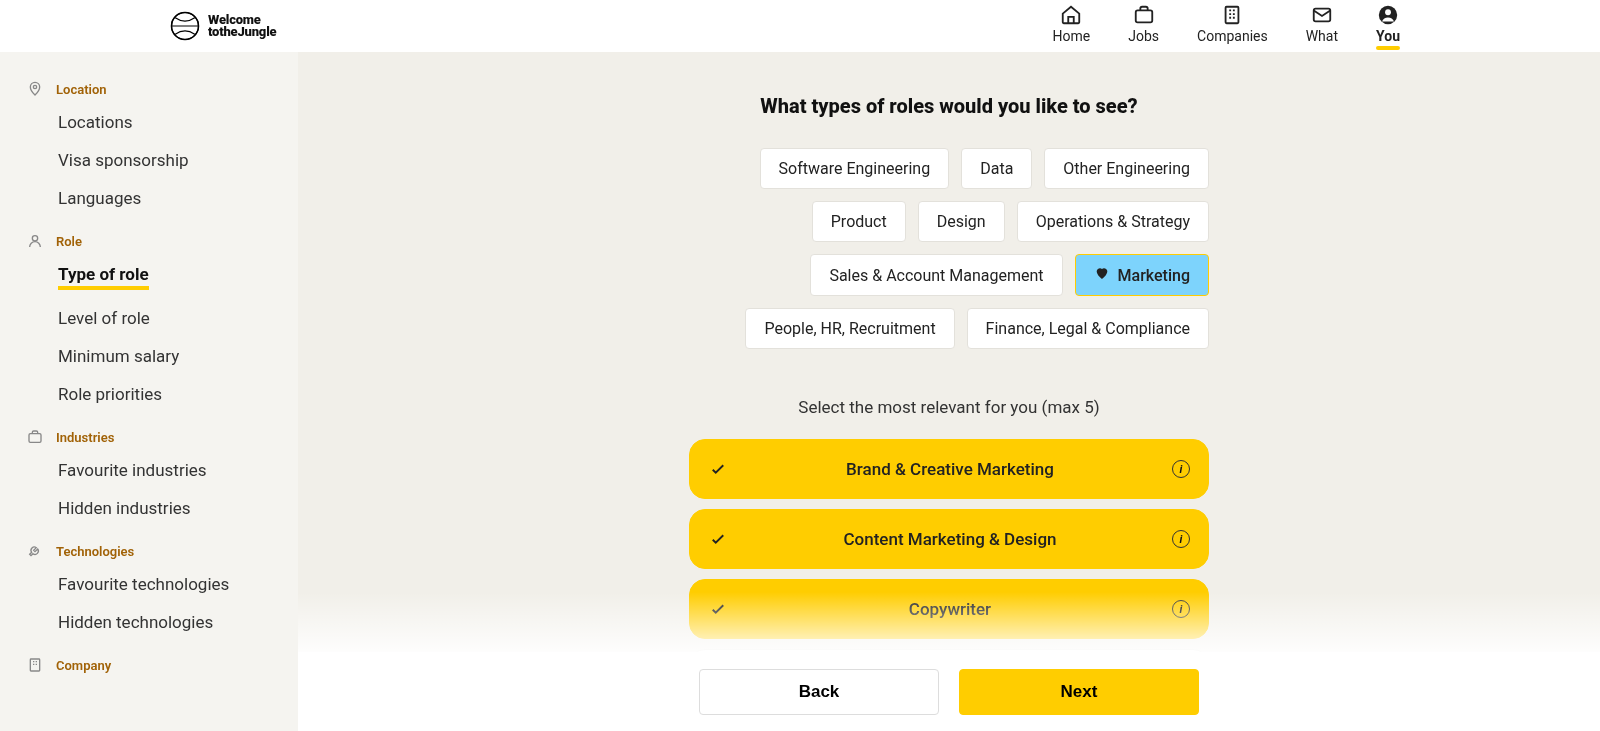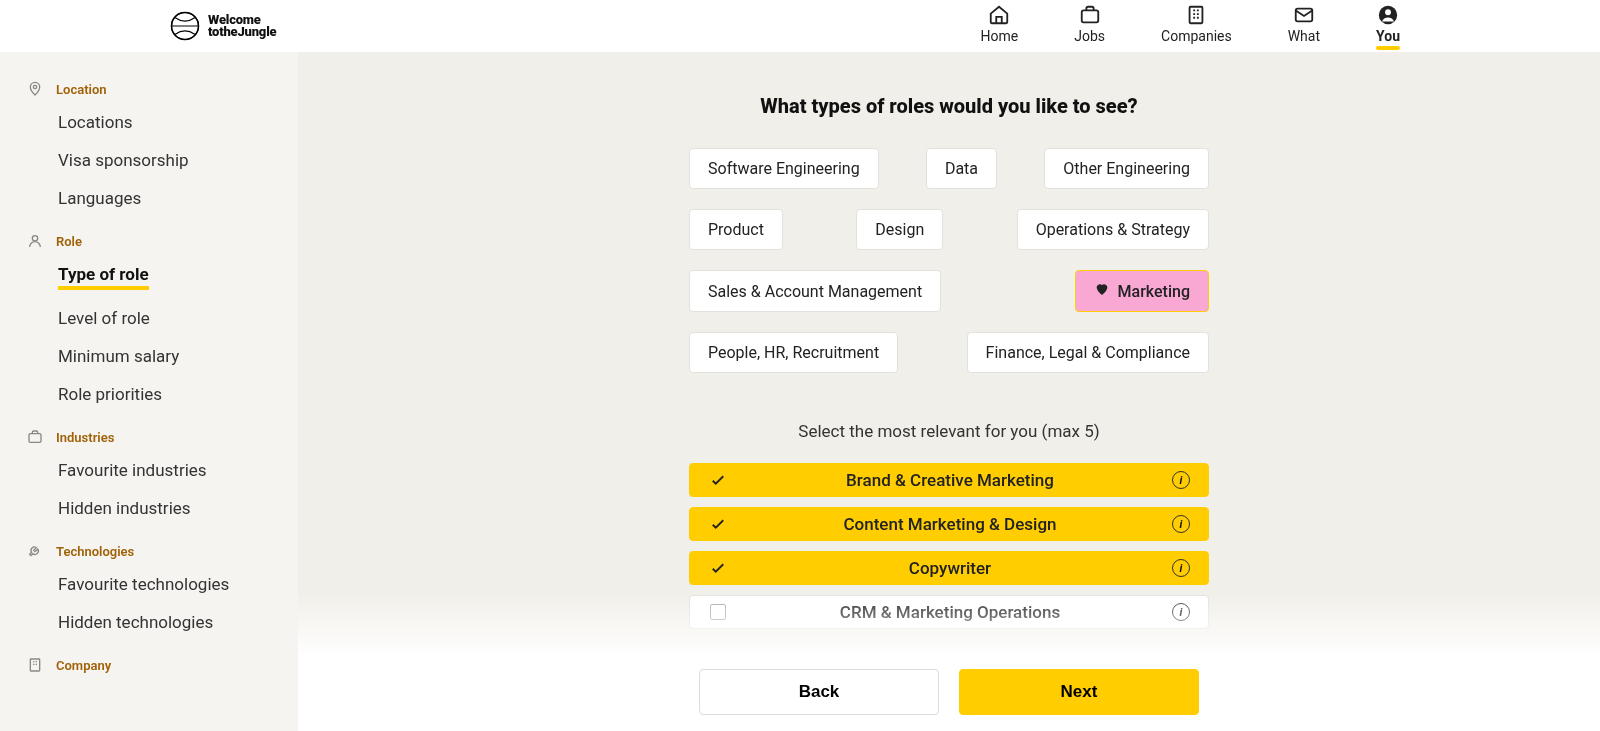--- a/index.html
+++ b/index.html
@@ -1,47 +1,47 @@
 <!DOCTYPE html>
 <html><head>
 <meta charset="utf-8">
 <style>
   * { box-sizing: border-box; margin: 0; padding: 0; }
   body { font-family: -apple-system, BlinkMacSystemFont, "Segoe UI", Roboto, Arial, sans-serif; background: #fff; color: #111; width: 1600px; height: 731px; overflow: hidden; }
   .header { display: flex; align-items: center; justify-content: space-between; padding: 8px 200px 8px 170px; height: 52px; border-bottom: 0; }
   .logo { display: flex; align-items: center; gap: 8px; }
   .logo svg { flex-shrink: 0; }
   .logo-text { font-weight: 900; font-size: 13px; line-height: 0.95; letter-spacing: -0.2px; }
-  .nav { display: flex; gap: 56px; align-items: flex-start; }
+  .nav { display: flex; gap: 38px; align-items: flex-start; }
   .nav-item { display: flex; flex-direction: column; align-items: center; gap: 2px; cursor: pointer; position: relative; padding-bottom: 4px; }
   .nav-item .ico { width: 22px; height: 22px; display: flex; align-items: center; justify-content: center; }
   .nav-item .lbl { font-size: 14px; color: #222; }
   .nav-item.active .lbl { font-weight: 700; }
   .nav-item.active::after { content: ""; position: absolute; bottom: -2px; left: 0; right: 0; height: 4px; background: #ffcd00; border-radius: 2px; }
   .shell { display: flex; height: calc(731px - 52px); }
   .sidebar { width: 298px; background: #f5f4f0; padding: 28px 24px 28px 26px; overflow-y: auto; position: relative; }
   .sidebar::-webkit-scrollbar { width: 14px; }
   .sidebar::-webkit-scrollbar-track { background: #ecebe6; }
   .sidebar::-webkit-scrollbar-thumb { background: #bdbbb3; border-radius: 2px; }
   .section { margin-bottom: 24px; }
   .section-head { display: flex; align-items: center; gap: 12px; color: #666; margin-bottom: 14px; }
   .section-head .ico { width: 18px; height: 18px; display: flex; align-items: center; justify-content: center; color: #888; }
   .section-title { font-size: 13px; font-weight: 600; color: #a16207; }
   .section-items { padding-left: 32px; display: flex; flex-direction: column; gap: 18px; }
   .sidebar-item { font-size: 17px; color: #333; cursor: pointer; display: inline-block; width: fit-content; }
   .sidebar-item.active { font-weight: 700; color: #111; border-bottom: 4px solid #ffcd00; padding-bottom: 2px; }
   .main { flex: 1; background: #f1efe9; position: relative; display: flex; flex-direction: column; }
   .content { flex: 1; overflow-y: auto; padding: 42px 40px 0 40px; }
   .heading { font-size: 20px; font-weight: 800; text-align: center; margin-bottom: 30px; color: #111; }
-  .chips { display: flex; flex-wrap: wrap; gap: 20px; justify-content: space-between; max-width: 520px; margin: 0 auto 48px auto; }
+  .chips { display: flex; flex-wrap: wrap; gap: 12px; justify-content: flex-end; max-width: 520px; margin: 0 auto 48px auto; }
   .chip { background: #fff; border: 1px solid #e3e1db; border-radius: 4px; padding: 10px 18px; font-size: 16px; cursor: pointer; color: #222; display: flex; align-items: center; gap: 8px; }
-  .chip.selected { background: #f9a8d4; border-color: #ffcd00; font-weight: 500; }
+  .chip.selected { background: #7dd3fc; border-color: #ffcd00; font-weight: 500; }
   .sub-instr { text-align: center; font-size: 17px; color: #333; margin-bottom: 22px; }
   .opts { max-width: 520px; margin: 0 auto; display: flex; flex-direction: column; gap: 10px; }
-  .opt { background: #fff; border: 1px solid #e3e1db; border-radius: 4px; height: 34px; display: flex; align-items: center; padding: 8px 18px; cursor: pointer; position: relative; }
+  .opt { background: #fff; border: 1px solid #e3e1db; border-radius: 16px; height: 60px; display: flex; align-items: center; padding: 8px 18px; cursor: pointer; position: relative; }
   .opt.selected { background: #ffcd00; border-color: #ffcd00; }
   .opt .check { width: 20px; display: flex; align-items: center; justify-content: center; }
   .opt .opt-label { flex: 1; text-align: center; font-size: 17px; color: #222; font-weight: 500; }
   .opt .info { width: 18px; height: 18px; border: 1.5px solid #333; border-radius: 50%; display: flex; align-items: center; justify-content: center; font-size: 11px; font-weight: 700; font-style: italic; }
   .opt .box { width: 16px; height: 16px; border: 1.5px solid #aaa; border-radius: 2px; }
   .fade { position: absolute; left: 0; right: 0; bottom: 79px; height: 60px; background: linear-gradient(to bottom, rgba(241,239,233,0) 0%, rgba(255,255,255,0.9) 100%); pointer-events: none; }
   .footer { position: absolute; bottom: 0; left: 0; right: 0; height: 79px; background: #fff; display: flex; align-items: center; justify-content: center; gap: 20px; }
   .btn { width: 240px; height: 46px; border-radius: 4px; font-size: 17px; font-weight: 600; cursor: pointer; border: 1px solid #ddd; background: #fff; }
   .btn.primary { background: #ffcd00; border-color: #ffcd00; }
 </style>

